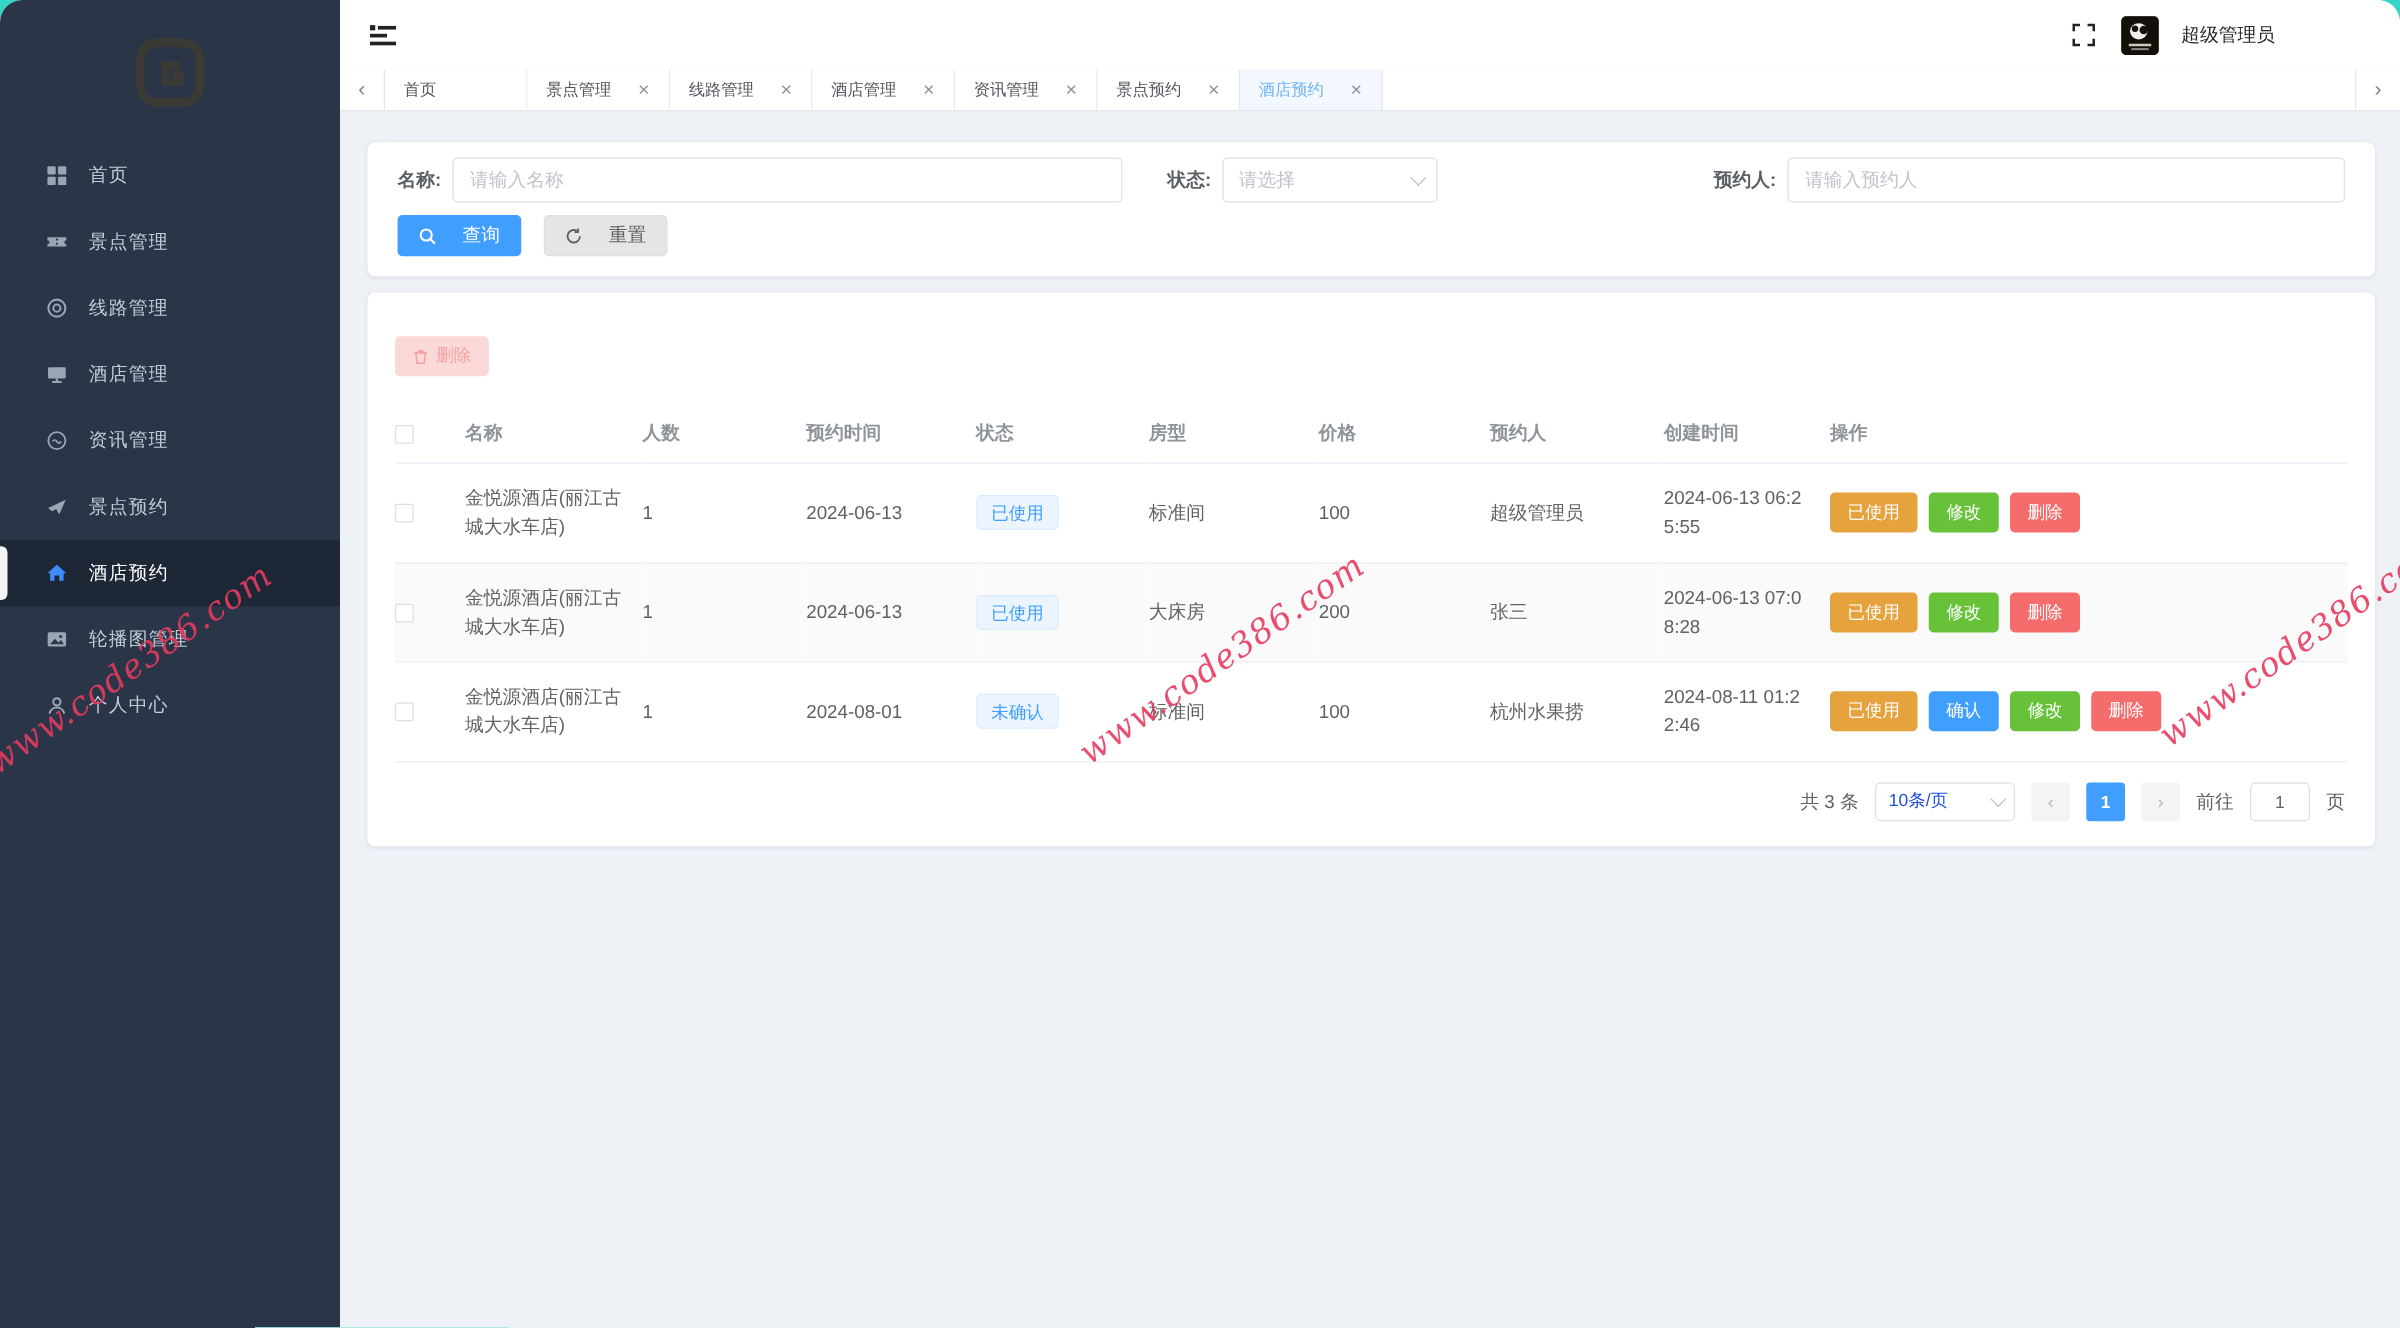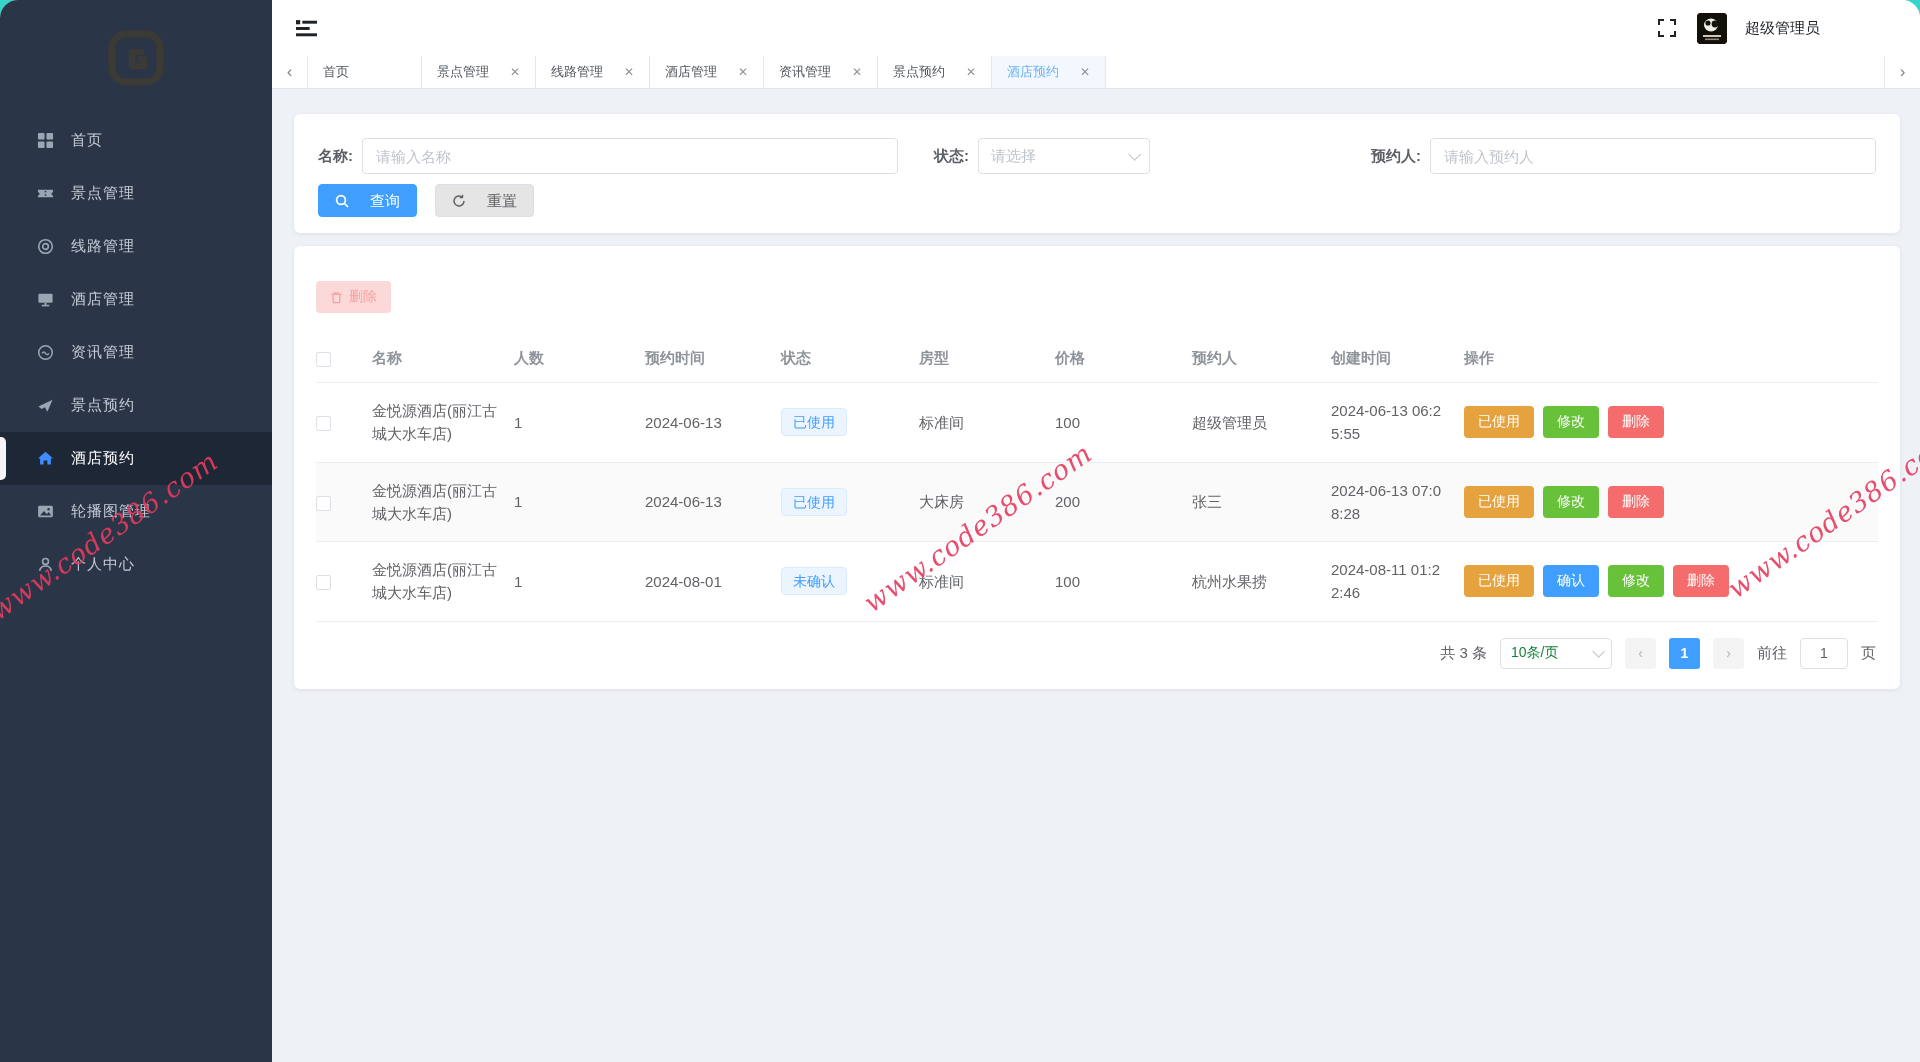--- a/index.html
+++ b/index.html
@@ -40,21 +40,21 @@
   .tabs{display:flex}
   .tab{min-width:114px;padding:0 15px;display:flex;align-items:center;justify-content:space-between;gap:10px;
     font-size:13px;color:#51565d;border-right:1px solid #e4e7ed;cursor:pointer;background:#fff}
   .tab.active{color:var(--tab-active);background:#f2f8fd}
   .tab .close{font-size:12px;color:#909399;line-height:1;cursor:pointer}
 
   .content{flex:1;padding:25px 20px 0 22px;background:#eef1f6;overflow:hidden}
   .card{background:#fff;border-radius:6px;box-shadow:0 1px 4px rgba(31,45,61,.08)}
 
   
-  .search-card{padding:24px 24px 16px;margin-bottom:13px}
+  .search-card{padding:12px 24px 16px;margin-bottom:13px}
   .form-row{display:flex;align-items:center}
   .form-row label{font-size:15px;font-weight:700;color:#5b5f66;margin-right:9px;white-space:nowrap}
   .inp{height:36px;border:1px solid #dcdfe6;border-radius:4px;padding:0 13px;font-size:15px;color:#606266;outline:none;font-family:inherit}
   .inp::placeholder{color:#c0c4cc}
   .name-inp{width:536px}
   .person-inp{width:446px}
   .ml36{margin-left:36px}
   .mla{margin-left:auto}
   .select{height:36px;border:1px solid #dcdfe6;border-radius:4px;display:flex;align-items:center;justify-content:space-between;
     padding:0 12px;background:#fff;cursor:pointer}
@@ -83,21 +83,21 @@
   .actions{display:flex;gap:9px;flex-wrap:nowrap}
   .btn-sm{height:32px;padding:0 14px;border:none;border-radius:4px;color:#fff;font-size:14px;cursor:pointer;font-family:inherit;white-space:nowrap}
   .btn-warning{background:var(--warning)}
   .btn-success{background:var(--success)}
   .btn-danger{background:var(--danger)}
   .btn-primary-sm{background:var(--primary)}
 
   
   .pagination{display:flex;align-items:center;justify-content:flex-end;gap:13px;padding:16px 2px 18px;font-size:15px;color:#606266}
   .pg-size{width:112px;height:31px;padding:0 10px}
-  .pg-size .val{font-size:14px;color:#15803d}
+  .pg-size .val{font-size:14px;color:#1d4ed8}
   .pg-btn{min-width:31px;height:31px;border:none;border-radius:3px;background:#f4f4f5;color:#aeb3bb;font-size:14px;cursor:pointer;font-family:inherit}
   .pg-btn.current{background:var(--primary);color:#fff;font-weight:700}
   .goto-inp{width:48px;height:31px;border:1px solid #dcdfe6;border-radius:4px;text-align:center;font-size:14px;color:#606266;outline:none;font-family:inherit}
 
   
   .watermark{position:absolute;z-index:9;transform:rotate(-35deg);font:italic 27px "DejaVu Serif",serif;
     color:var(--watermark);opacity:.9;white-space:nowrap;pointer-events:none;letter-spacing:1px}
   .wm1{left:-32px;top:520px}
   .wm2{left:842px;top:512px}
   .wm3{left:1706px;top:498px}

